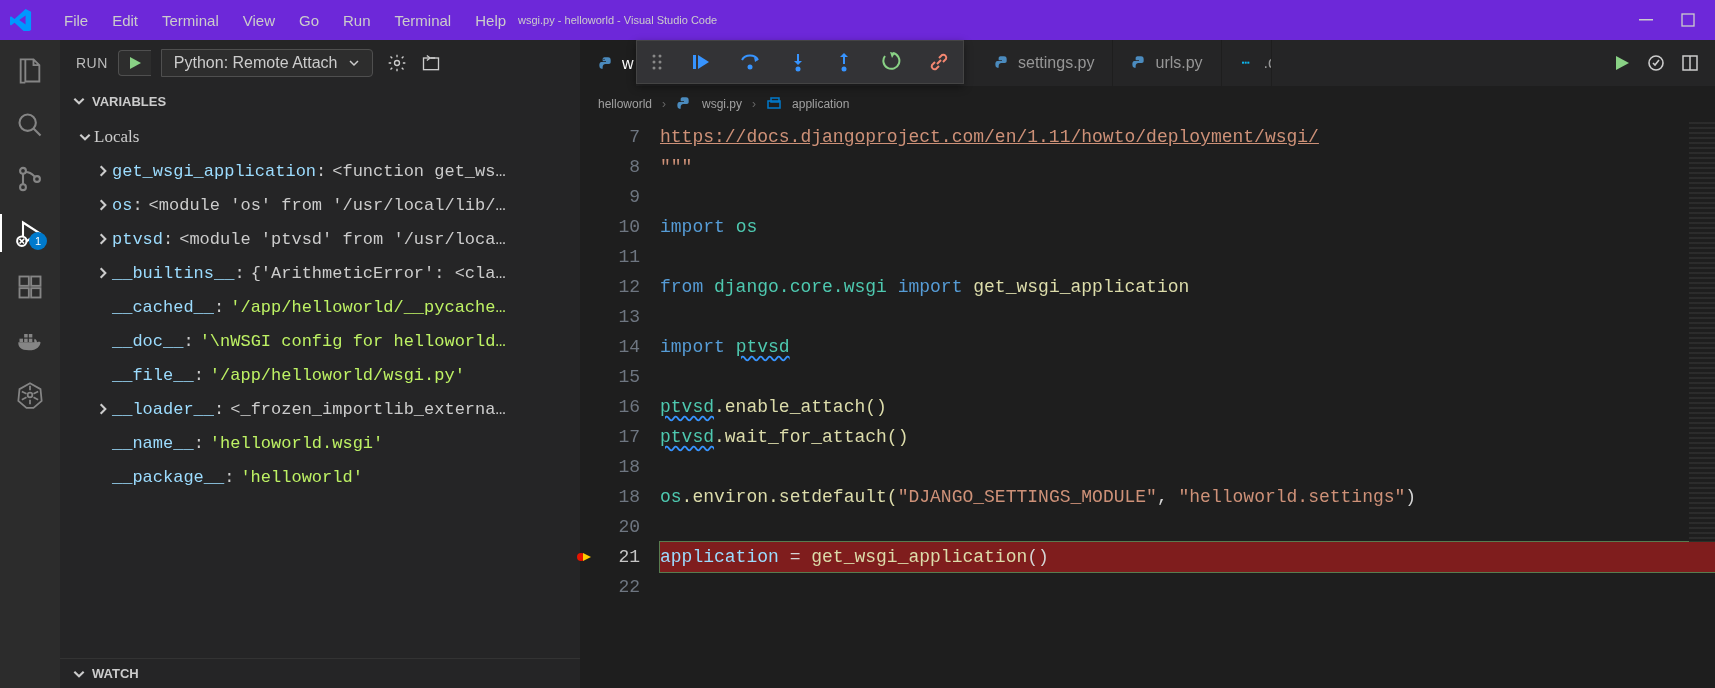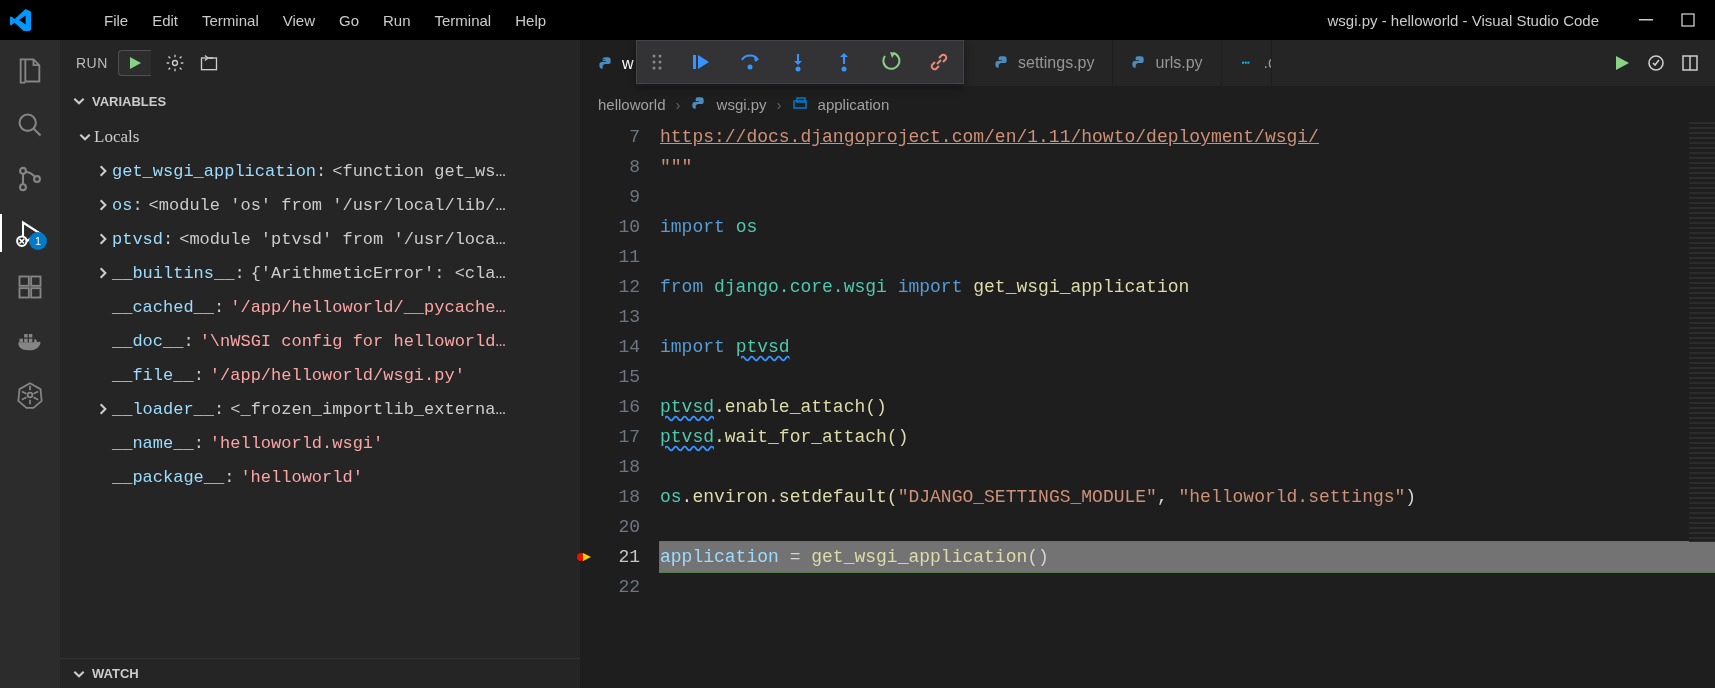--- a/index.html
+++ b/index.html
@@ -9,35 +9,34 @@
   color: #cccccc;
   width: 1715px;
   height: 688px;
   overflow: hidden;
   font-size: 14px;
 }
 
 
 .title-bar {
   height: 40px;
-  background: #000000;
+  background: #6d28d9;
   display: flex;
   align-items: center;
   padding: 4px 10px;
-  gap: 40px;
   -webkit-app-region: drag;
 }
 .title-bar .vscode-logo { margin-right: 20px; }
 .menu-items { display: flex; }
 .menu-item { padding: 0 12px; color: #cccccc; cursor: pointer; font-size: 15px; }
 .title-center {
   flex: 1;
-  text-align: right;
+  text-align: left;
   color: #cccccc;
-  font-size: 15px;
+  font-size: 11px;
 }
 .window-controls { display: flex; gap: 28px; padding-right: 10px; }
 .window-btn { color: #cccccc; cursor: pointer; }
 
 
 .main { display: flex; height: calc(100% - 40px); }
 
 
 .activity-bar {
   width: 60px;
@@ -154,21 +153,21 @@
   white-space: nowrap;
   overflow: hidden;
   text-overflow: ellipsis;
   cursor: pointer;
 }
 .tree-row .twisty { width: 16px; text-align: center; color: #cccccc; flex-shrink: 0; }
 .tree-row .twisty.none { visibility: hidden; }
 .var-key { color: #9cdcfe; }
 .var-colon { color: #cccccc; }
 .var-val { color: #cccccc; margin-left: 6px; overflow: hidden; text-overflow: ellipsis; }
-.var-val.str { color: #fca5a5; }
+.var-val.str { color: #bef264; }
 .indent1 { padding-left: 18px; }
 .indent2 { padding-left: 36px; }
 .indent3 { padding-left: 36px; }
 
 
 .editor-area { flex: 1; display: flex; flex-direction: column; background: #1e1e1e; position: relative; }
 .tabs-row {
   height: 46px;
   background: #252526;
   display: flex;
@@ -216,21 +215,21 @@
 .debug-toolbar .grip { color: #888; cursor: grab; }
 .debug-toolbar .dbg-btn { cursor: pointer; }
 
 
 .breadcrumb {
   height: 36px;
   display: flex;
   align-items: center;
   padding: 0 18px;
   gap: 10px;
-  font-size: 15px;
+  font-size: 12px;
   color: #a0a0a0;
 }
 .breadcrumb .sep { color: #666; }
 .breadcrumb .py-icon { color: #4b8bbe; }
 .breadcrumb .sym-icon { color: #007acc; }
 
 
 .code-body {
   display: flex;
   font-family: Consolas, "Courier New", monospace;
@@ -250,21 +249,21 @@
 .gutter .ln.current { color: #c6c6c6; }
 .breakpoint-glyph {
   position: absolute;
   left: -4px;
   top: 50%;
   transform: translateY(-50%);
 }
 .code-lines { flex: 1; position: relative; }
 .code-lines .line { height: 30px; white-space: pre; }
 .line.current-exec {
-  background: #737373;
+  background: #7f1d1d;
   outline: 1px solid #587c4f;
 }
 
 .tk-link { color: #ce9178; text-decoration: underline; }
 .tk-str { color: #ce9178; }
 .tk-kw { color: #569cd6; }
 .tk-mod { color: #4ec9b0; }
 .tk-fn { color: #dcdcaa; }
 .tk-var { color: #9cdcfe; }
 .tk-plain { color: #d4d4d4; }
@@ -376,20 +375,26 @@
         </svg>
     </div>
   </div>
 
   <div class="sidebar">
     <div class="run-header">
       <span class="run-label">RUN</span>
       <span class="play-start">
         <svg width="16" height="16" viewBox="0 0 16 16">
             <polygon points="3,2 14,8 3,14" fill="#89d185"></polygon>
+          </svg>
+      </span>
+      <span class="config-select">
+        <span>Python: Remote Attach</span>
+        <svg width="12" height="12" viewBox="0 0 12 12">
+            <path d="M2 4l4 4 4-4" fill="none" stroke="#ccc" stroke-width="1.5"></path>
           </svg>
       </span>
       <span class="icon-btn">
         <svg width="20" height="20" viewBox="0 0 24 24" fill="none" stroke="#ccc" stroke-width="1.6">
             <circle cx="12" cy="12" r="3"></circle>
             <path d="M12 2v3M12 19v3M4.2 4.2l2.1 2.1M17.7 17.7l2.1 2.1M2 12h3M19 12h3M4.2 19.8l2.1-2.1M17.7 6.3l2.1-2.1"></path>
           </svg>
       </span>
       <span class="icon-btn">
         <svg width="20" height="20" viewBox="0 0 24 24" fill="none" stroke="#ccc" stroke-width="1.6">

